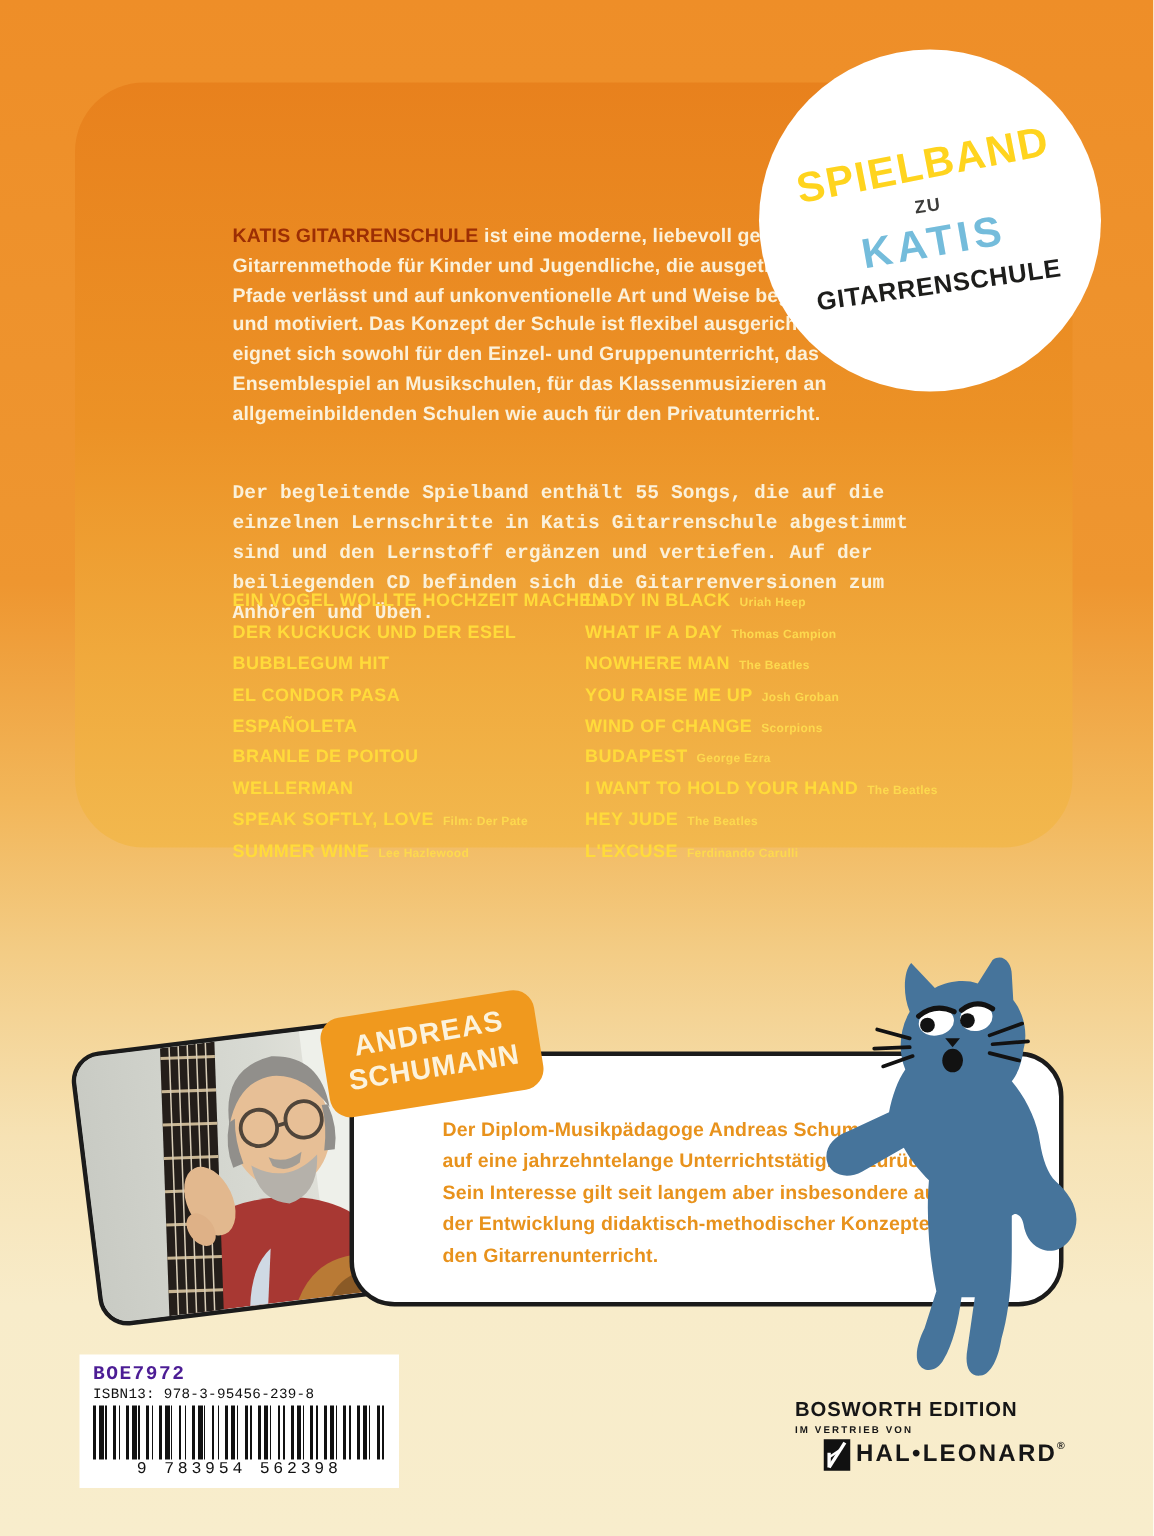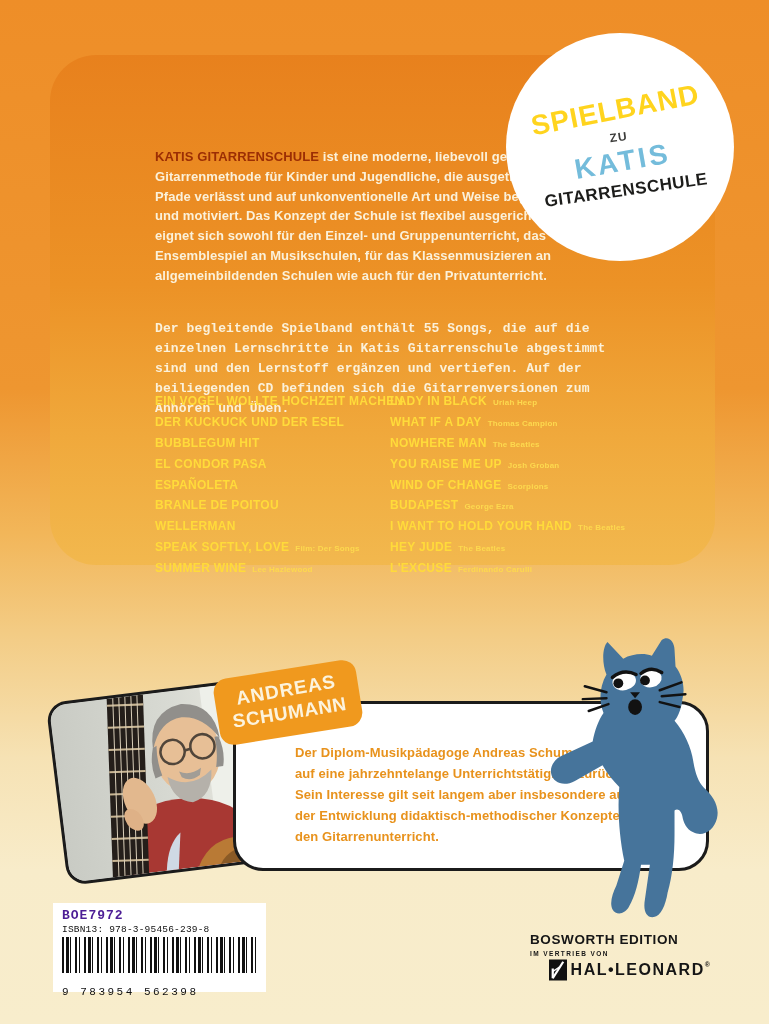--- a/index.html
+++ b/index.html
@@ -40,21 +40,21 @@
     border:3px solid #1b1b1b;border-radius:30px;}
   .bio{position:absolute;left:295px;top:742px;width:360px;margin:0;
     color:#e8921c;font-size:13px;line-height:21px;font-weight:700;letter-spacing:.1px;}
   .cat{position:absolute;left:545px;top:637px;width:192px;height:286px;}
   
   .barcode-box{position:absolute;left:53px;top:903px;width:213px;height:89px;background:#fff;padding:5px 9px;box-sizing:border-box;}
   .bc-catalog{font-family:Liberation Mono, monospace;font-weight:700;font-size:13px;color:#4c1d95;letter-spacing:1px;}
   .bc-isbn{font-family:"Liberation Mono",monospace;font-size:9.5px;color:#111;margin-top:1px;letter-spacing:.2px;}
   .bc-bars{height:36px;margin-top:2px;
     background:repeating-linear-gradient(90deg,#111 0 2px,#fff 2px 4px,#111 4px 7px,#fff 7px 8px,#111 8px 9px,#fff 9px 13px,#111 13px 15px,#fff 15px 17px,#111 17px 18px,#fff 18px 22px);}
-  .bc-ean{font-family:"Liberation Mono",monospace;font-size:11px;color:#111;letter-spacing:2.5px;margin-top:13px;}
+  .bc-ean{font-family:"Liberation Mono",monospace;font-size:11px;color:#111;letter-spacing:2.5px;margin-top:1px;text-align:center;}
   .publisher{position:absolute;left:530px;top:932px;width:200px;text-align:left;color:#161616;}
   .pub-name{font-size:13.5px;font-weight:800;letter-spacing:.6px;}
   .pub-dist{font-size:6.5px;font-weight:700;letter-spacing:1.4px;margin-top:3px;}
   .pub-hal{display:flex;align-items:center;justify-content:center;gap:4px;margin-top:2px;}
   .hal-text{font-size:16px;font-weight:600;letter-spacing:1.5px;}
   .hal-reg{font-size:7px;vertical-align:top;}
 </style>
 </head>
 <body>
 
@@ -65,21 +65,21 @@
     <p class="intro2">Der begleitende Spielband enthält 55 Songs, die auf die einzelnen Lernschritte in Katis Gitarrenschule abgestimmt sind und den Lernstoff ergänzen und vertiefen. Auf der beiliegenden CD befinden sich die Gitarrenversionen zum Anhören und Üben.</p>
 
     <div class="songs col-left">
       <div class="song"><span class="song-title">EIN VOGEL WOLLTE HOCHZEIT MACHEN</span><span class="song-credit"></span></div>
       <div class="song"><span class="song-title">DER KUCKUCK UND DER ESEL</span><span class="song-credit"></span></div>
       <div class="song"><span class="song-title">BUBBLEGUM HIT</span><span class="song-credit"></span></div>
       <div class="song"><span class="song-title">EL CONDOR PASA</span><span class="song-credit"></span></div>
       <div class="song"><span class="song-title">ESPAÑOLETA</span><span class="song-credit"></span></div>
       <div class="song"><span class="song-title">BRANLE DE POITOU</span><span class="song-credit"></span></div>
       <div class="song"><span class="song-title">WELLERMAN</span><span class="song-credit"></span></div>
-      <div class="song"><span class="song-title">SPEAK SOFTLY, LOVE</span><span class="song-credit">Film: Der Songs</span></div>
+      <div class="song"><span class="song-title">SPEAK SOFTLY, LOVE</span><span class="song-credit">Film: Der Pate</span></div>
       <div class="song"><span class="song-title">SUMMER WINE</span><span class="song-credit">Lee Hazlewood</span></div>
     </div>
 
     <div class="songs col-right">
       <div class="song"><span class="song-title">LADY IN BLACK</span><span class="song-credit">Uriah Heep</span></div>
       <div class="song"><span class="song-title">WHAT IF A DAY</span><span class="song-credit">Thomas Campion</span></div>
       <div class="song"><span class="song-title">NOWHERE MAN</span><span class="song-credit">The Beatles</span></div>
       <div class="song"><span class="song-title">YOU RAISE ME UP</span><span class="song-credit">Josh Groban</span></div>
       <div class="song"><span class="song-title">WIND OF CHANGE</span><span class="song-credit">Scorpions</span></div>
       <div class="song"><span class="song-title">BUDAPEST</span><span class="song-credit">George Ezra</span></div>

